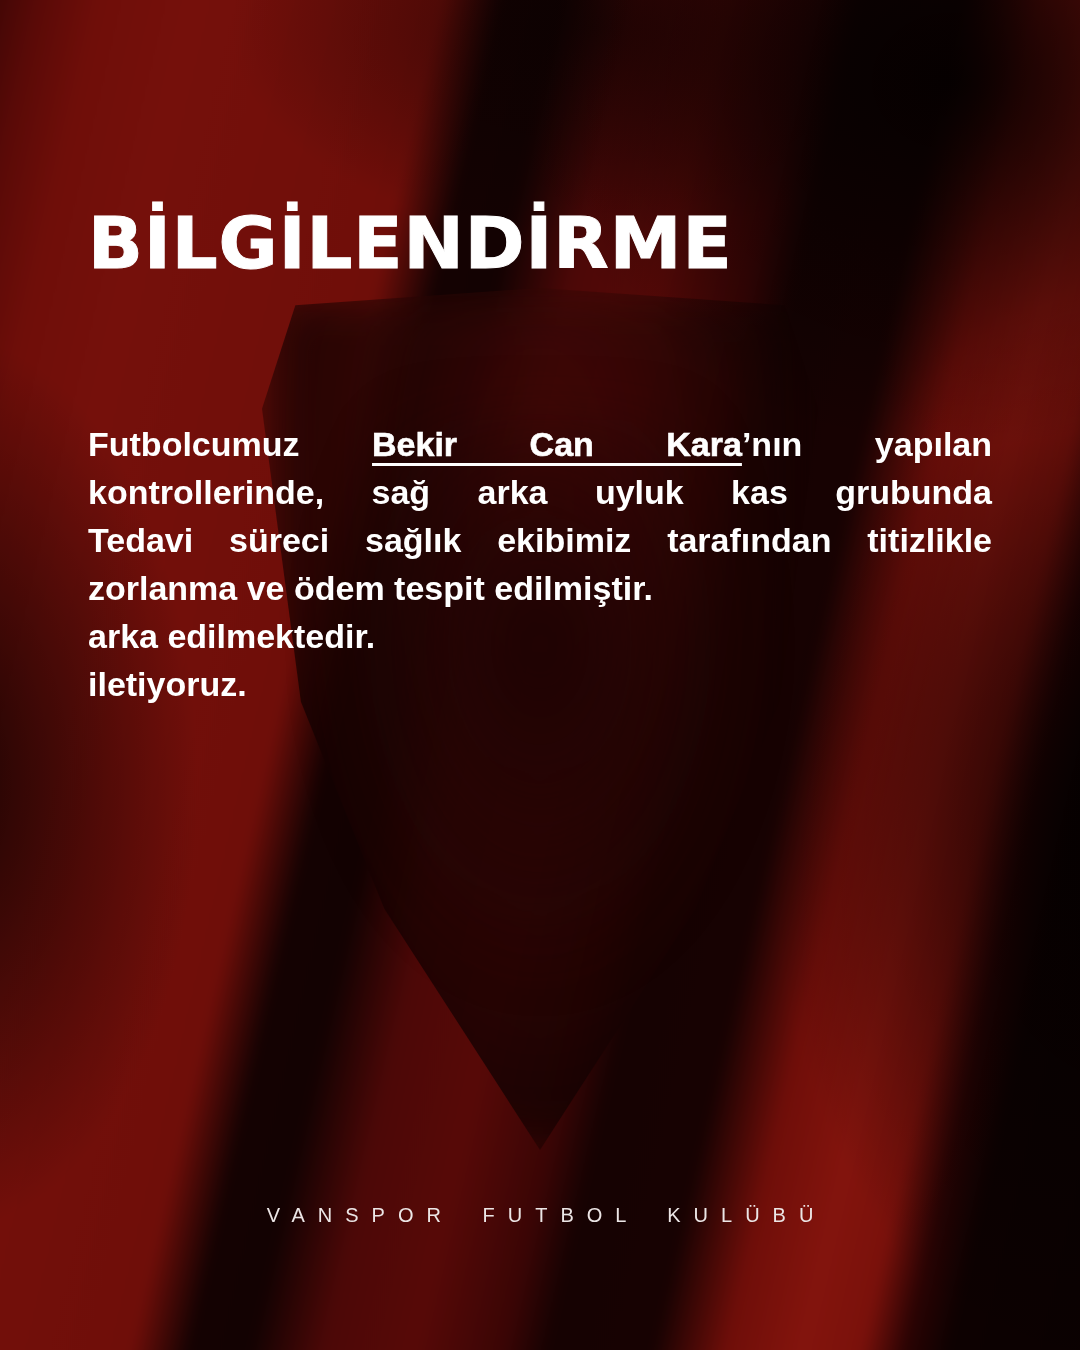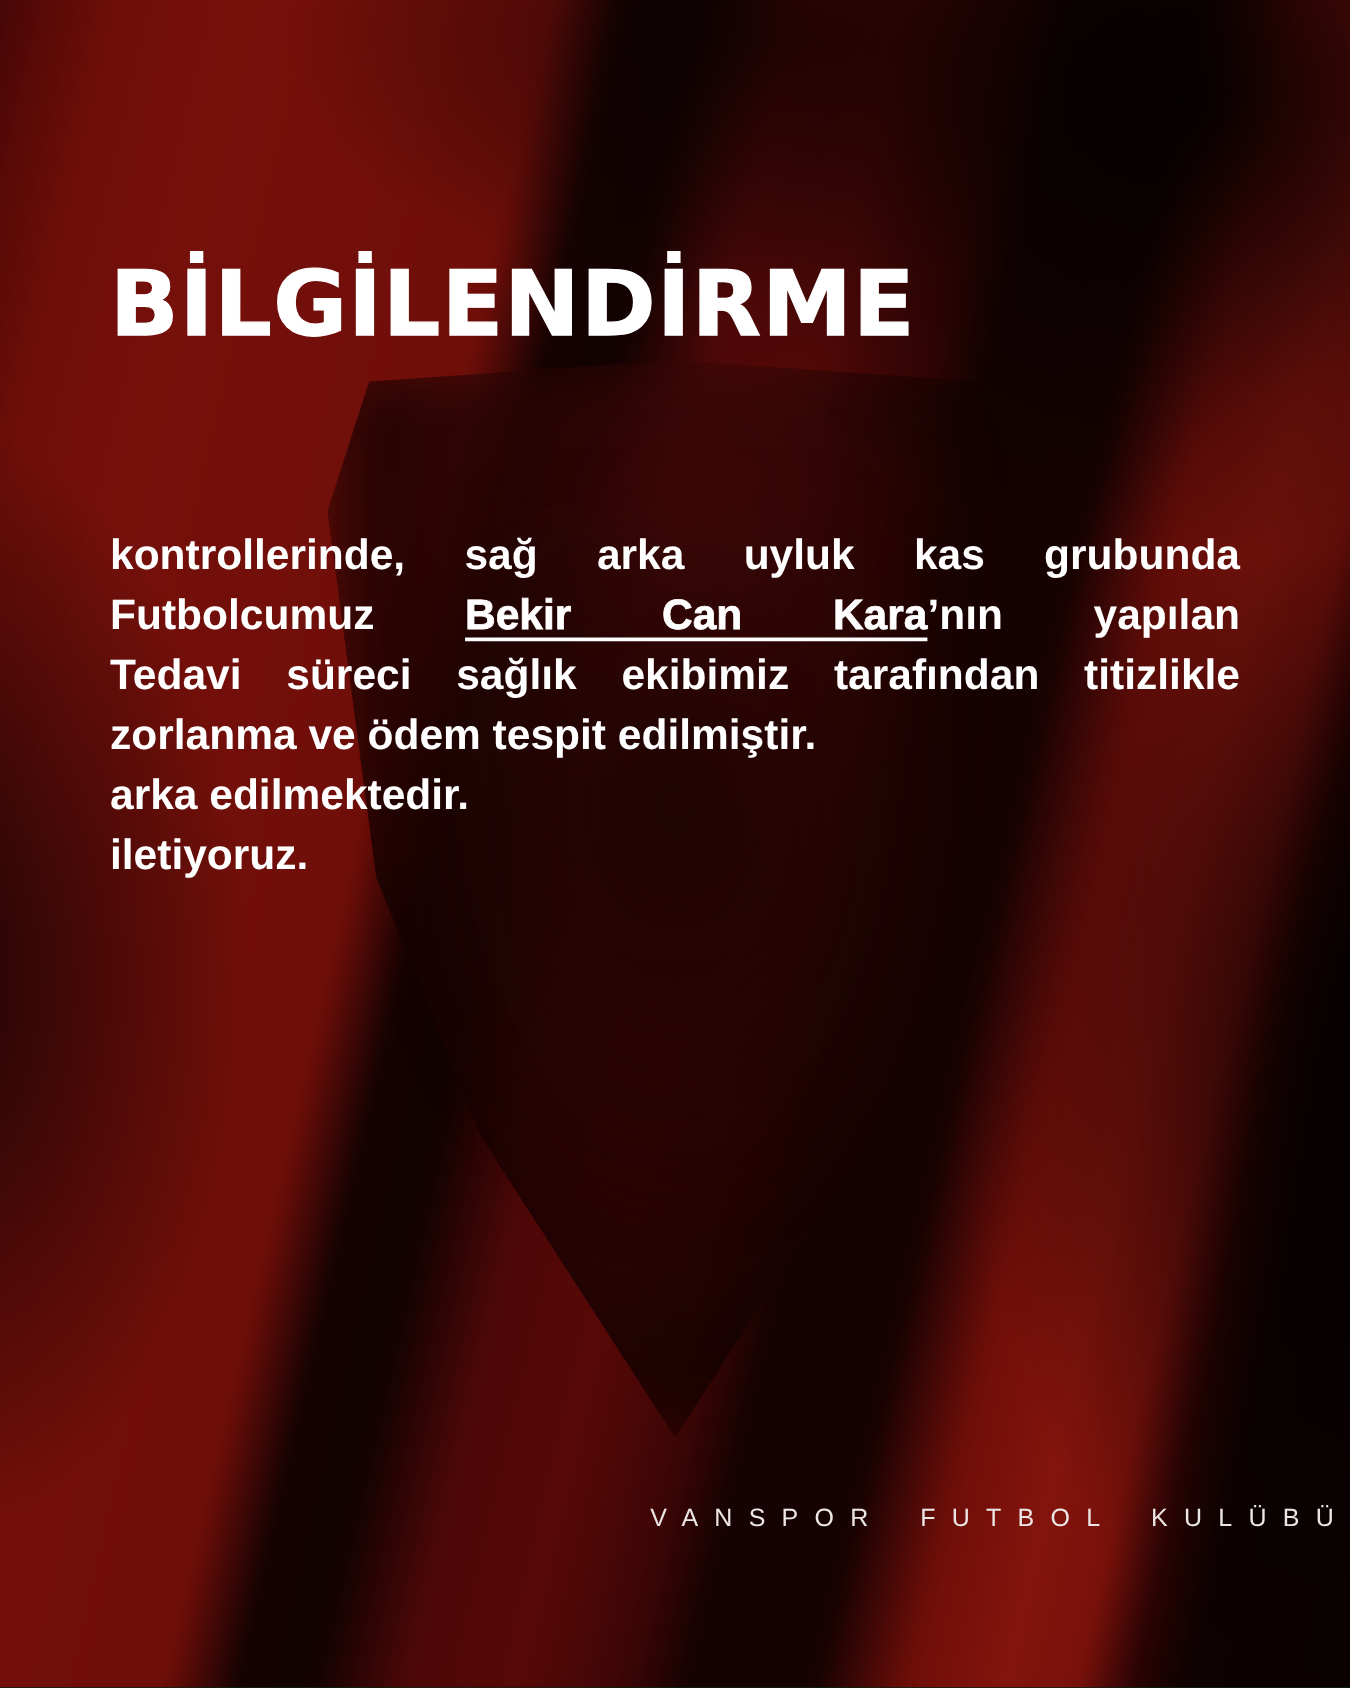--- a/index.html
+++ b/index.html
@@ -5,21 +5,21 @@
   html, body {
     margin: 0;
     padding: 0;
     background: #000;
   }
   .canvas {
     position: relative;
     width: 1080px;
     height: 1350px;
     overflow: hidden;
-    background: #14532d;
+    background: #a16207;
     font-family: "Liberation Sans", sans-serif;
   }
 
   
   .bg-stripes {
     position: absolute;
     inset: -40px;
     background: linear-gradient(103deg,
       #2a0303 0%,
       #5a0a07 6%,
@@ -125,21 +125,21 @@
     text-decoration-thickness: 3px;
     text-underline-offset: 7px;
     -webkit-text-stroke: 0.6px #ffffff;
   }
 
   .footer {
     position: absolute;
     left: 0;
     right: 0;
     top: 1204px;
-    text-align: right;
+    text-align: center;
     color: #ece6e6;
     font-size: 20px;
     font-weight: 400;
     letter-spacing: 13px;
     word-spacing: 10px;
     text-indent: 13px; 
   }
 </style>
 </head>
 <body>
@@ -147,22 +147,22 @@
 <div class="canvas">
 
   <div class="bg-stripes"></div>
   <div class="crest"></div>
   <div class="crest-core"></div>
   <div class="vignette"></div>
 
   <h1 class="title">BİLGİLENDİRME</h1>
 
   <div class="body-text">
+    <p class="line j"><span>Futbolcumuz </span><span class="player">Bekir Can Kara</span><span>’nın yapılan</span></p>
     <p class="line j">kontrollerinde, sağ arka uyluk kas grubunda</p>
-    <p class="line j"><span>Futbolcumuz </span><span class="player">Bekir Can Kara</span><span>’nın yapılan</span></p>
     <p class="line j">Tedavi süreci sağlık ekibimiz tarafından titizlikle</p>
     <p class="line">zorlanma ve ödem tespit edilmiştir.</p>
     <p class="line">arka edilmektedir.</p>
     <p class="line">iletiyoruz.</p>
   </div>
 
   <div class="footer">VANSPOR FUTBOL KULÜBÜ</div>
 
 </div>
 

